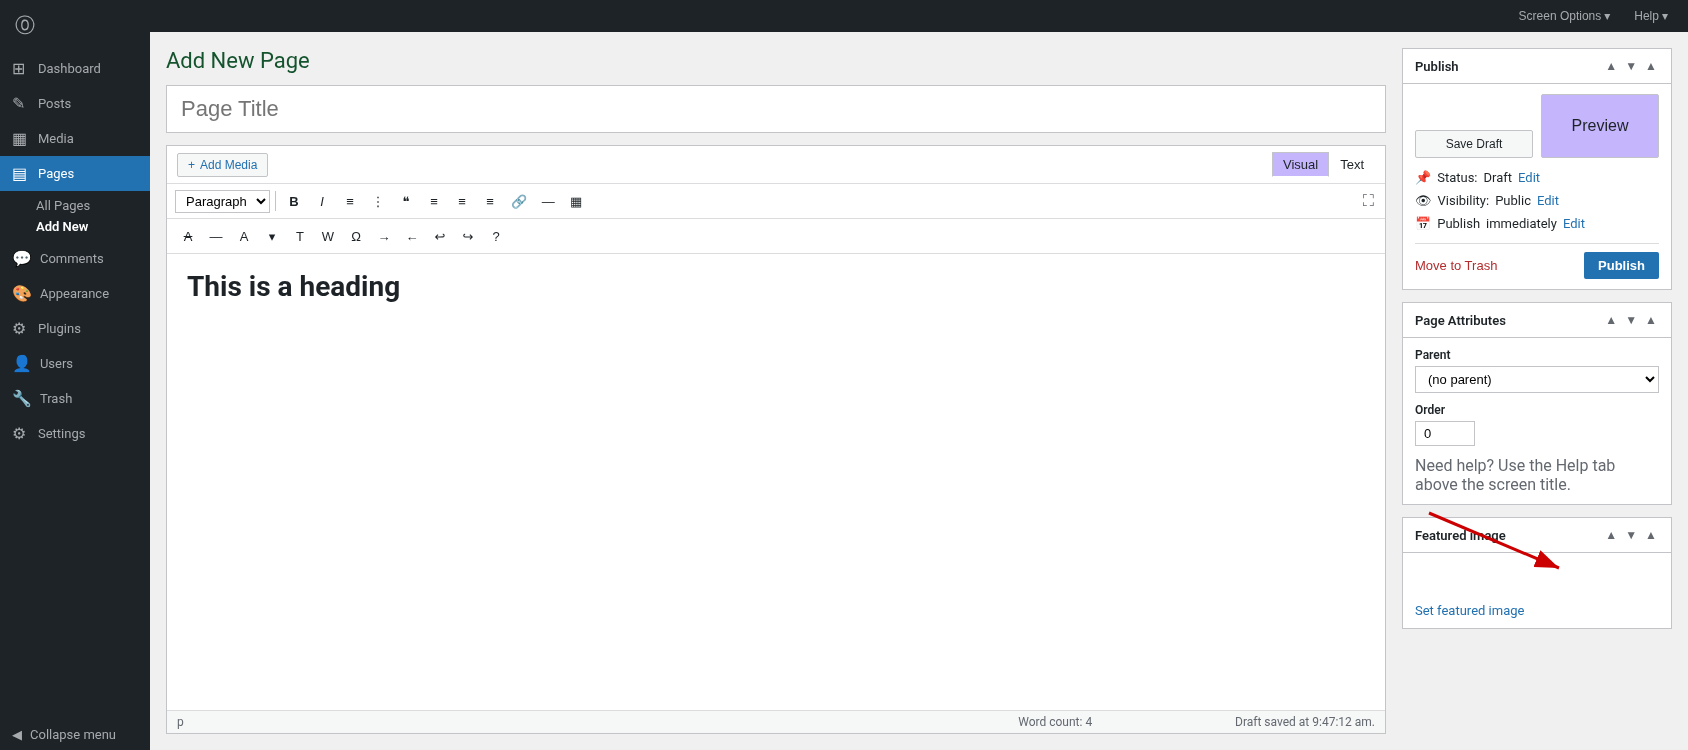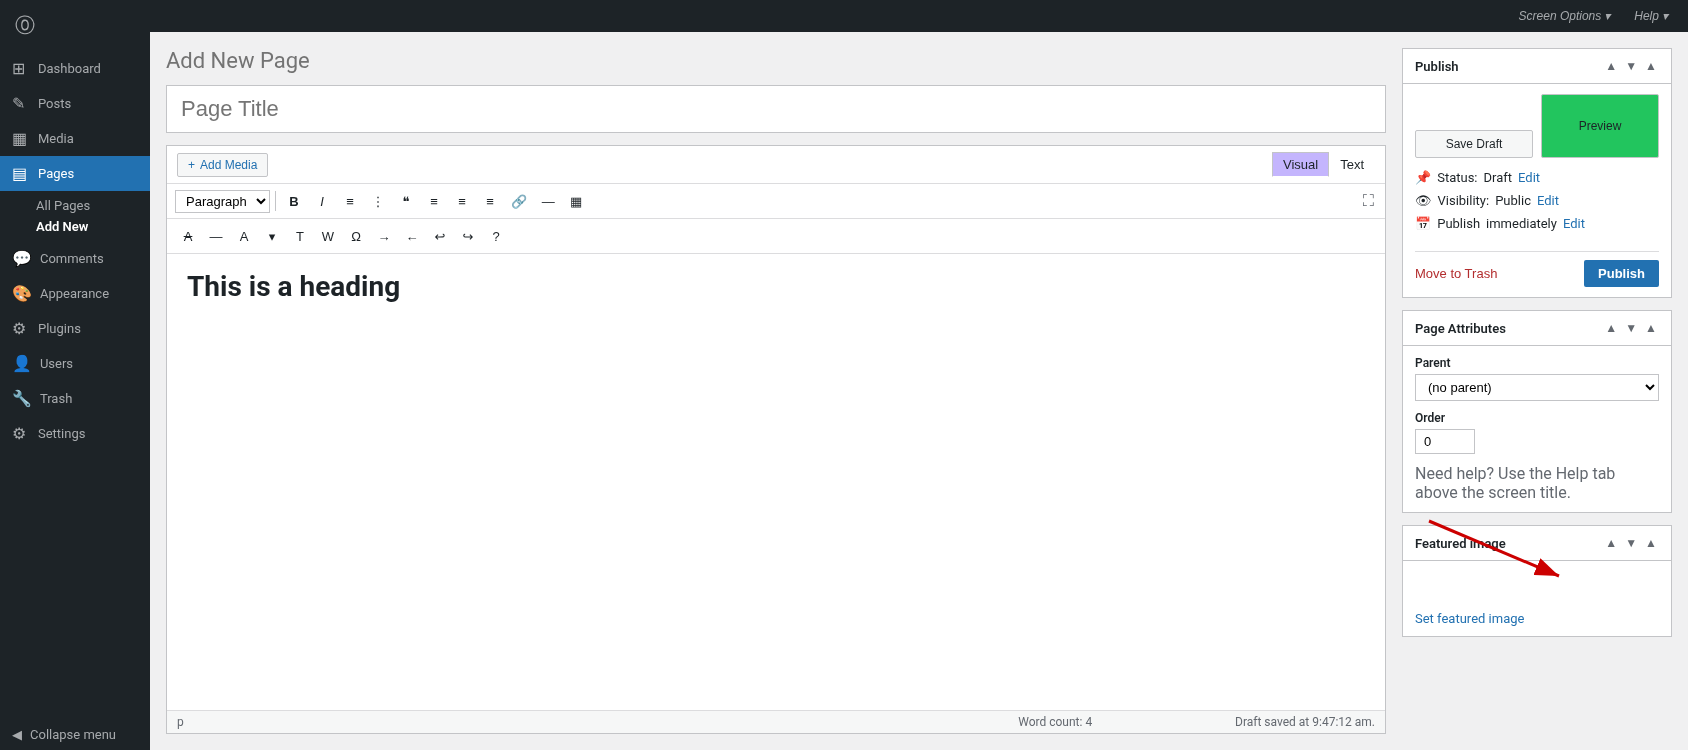--- a/index.html
+++ b/index.html
@@ -76,21 +76,20 @@
     .topbar-btn {
       background: transparent;
       border: none;
       color: #a7aaad;
       font-size: 12px;
       cursor: pointer;
       padding: 4px 8px;
       display: flex;
       align-items: center;
       gap: 3px;
-      font-style: italic;
     }
 
     
     #content {
       flex: 1;
       display: flex;
       overflow: hidden;
       padding: 16px;
       gap: 16px;
     }
@@ -100,21 +99,21 @@
       flex: 1;
       display: flex;
       flex-direction: column;
       gap: 12px;
       overflow: hidden;
     }
 
     .page-heading {
       font-size: 22px;
       font-weight: 400;
-      color: #737373;
+      color: #14532d;
     }
 
     #title-input {
       width: 100%;
       padding: 10px 14px;
       font-size: 22px;
       border: 1px solid #c3c4c7;
       background: #fff;
       color: #1d2327;
       outline: none;
@@ -299,43 +298,43 @@
       color: #1d2327;
       font-size: 12px;
       cursor: pointer;
       border-radius: 2px;
       margin-top: 36px;
     }
 
     .btn-preview {
       flex: 1;
       padding: 12px 10px;
-      background: #22c55e;
-      border: 1px solid #c3c4c7;
-      color: #1d2327;
-      font-size: 12px;
+      background: #c4b5fd;
+      border: 1px solid #c3c4c7;
+      color: #1d2327;
+      font-size: 16px;
       cursor: pointer;
       border-radius: 2px;
     }
 
     .publish-info-row {
       display: flex;
       align-items: center;
       gap: 6px;
       margin-bottom: 8px;
       font-size: 13px;
       color: #1d2327;
     }
     .publish-info-row a { color: #2271b1; text-decoration: none; }
 
     .publish-footer {
       display: flex;
       align-items: center;
       justify-content: space-between;
-      margin-top: 20px;
+      margin-top: 12px;
       padding-top: 8px;
       border-top: 1px solid #dcdcde;
     }
 
     .btn-trash {
       background: transparent;
       border: none;
       color: #b32d2e;
       font-size: 13px;
       cursor: pointer;

